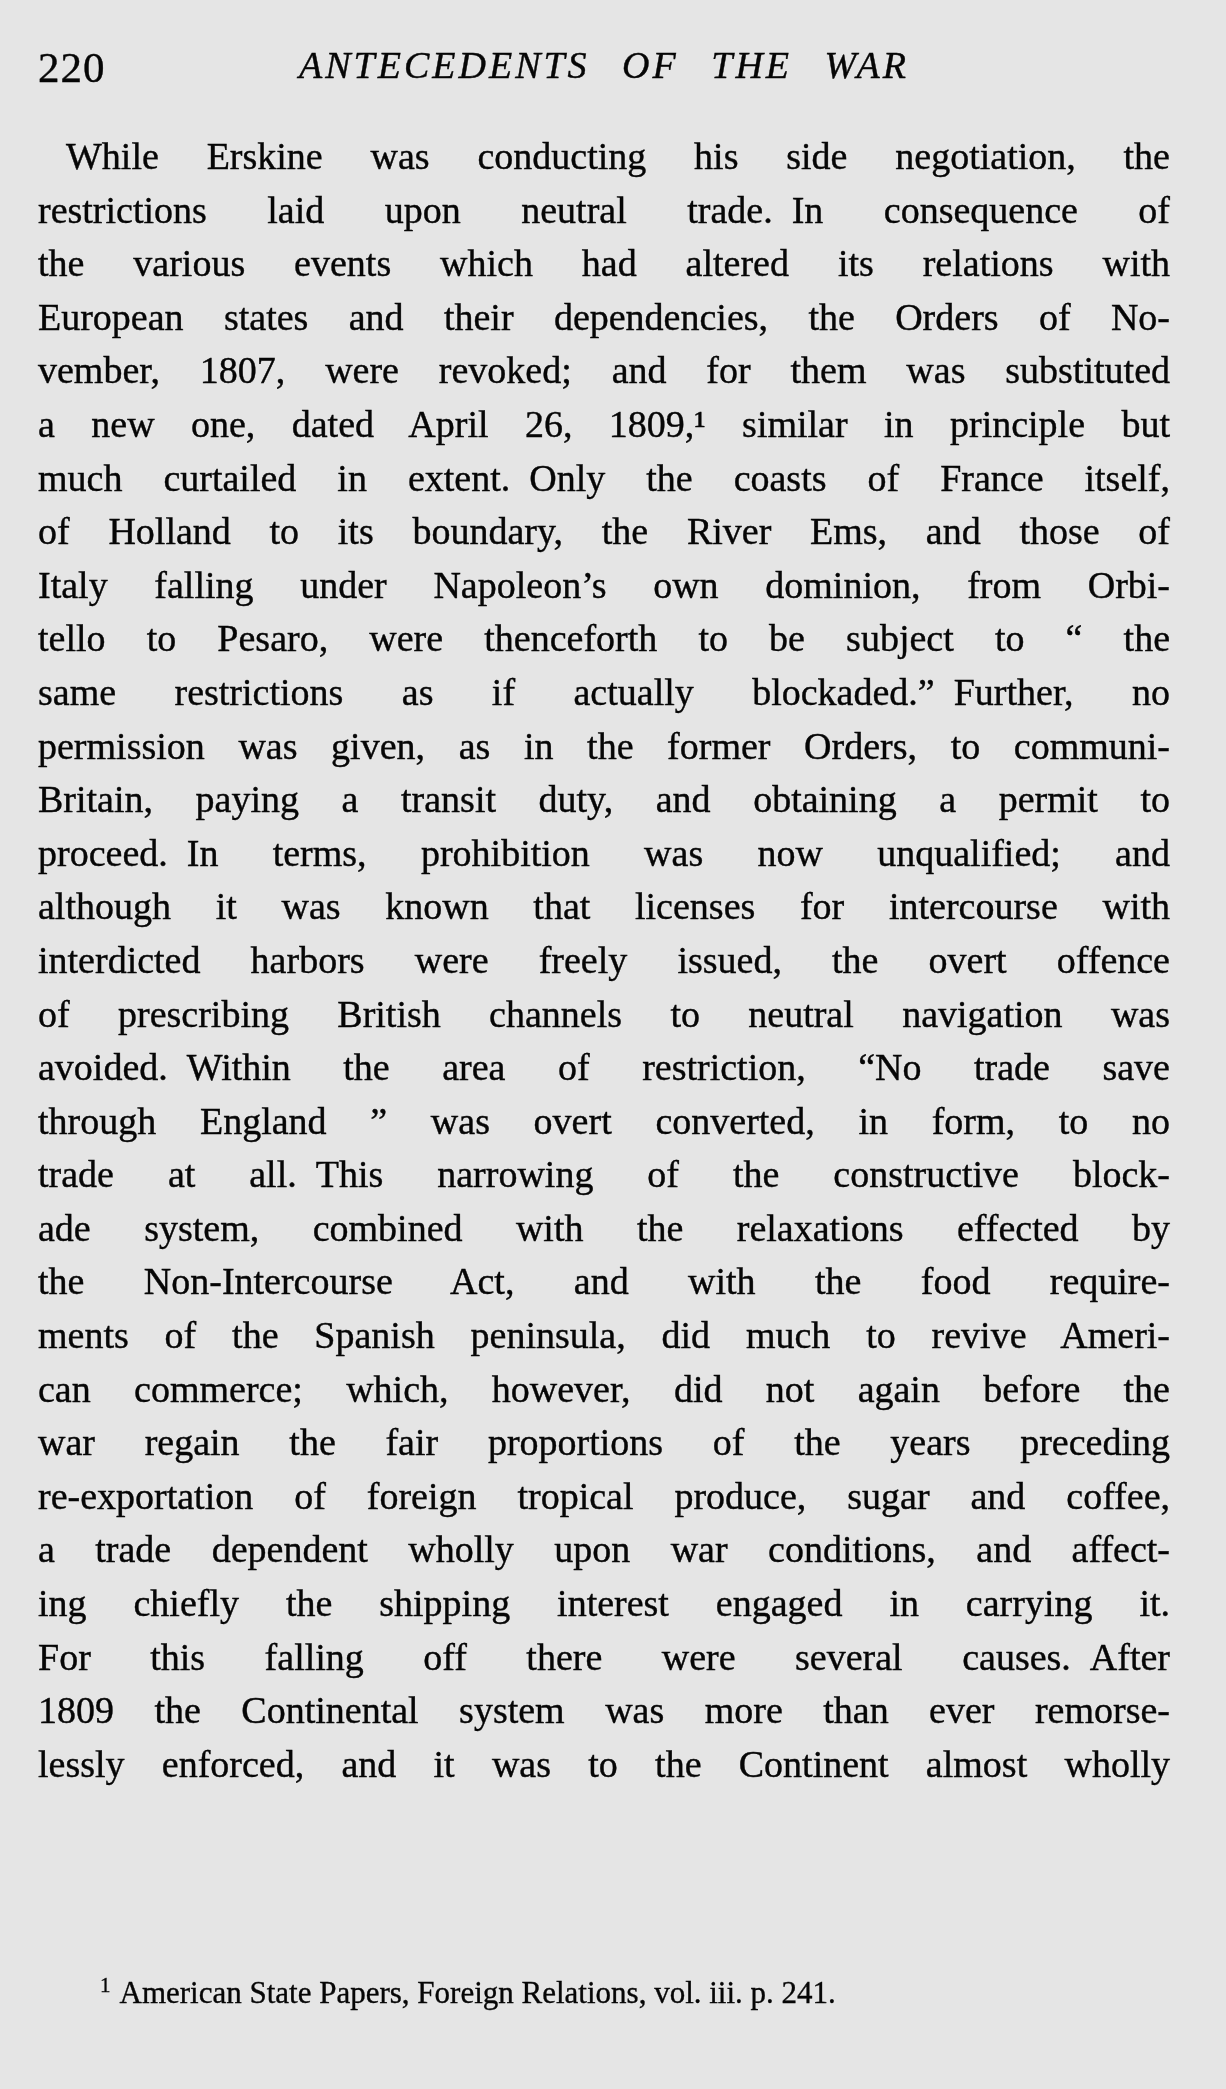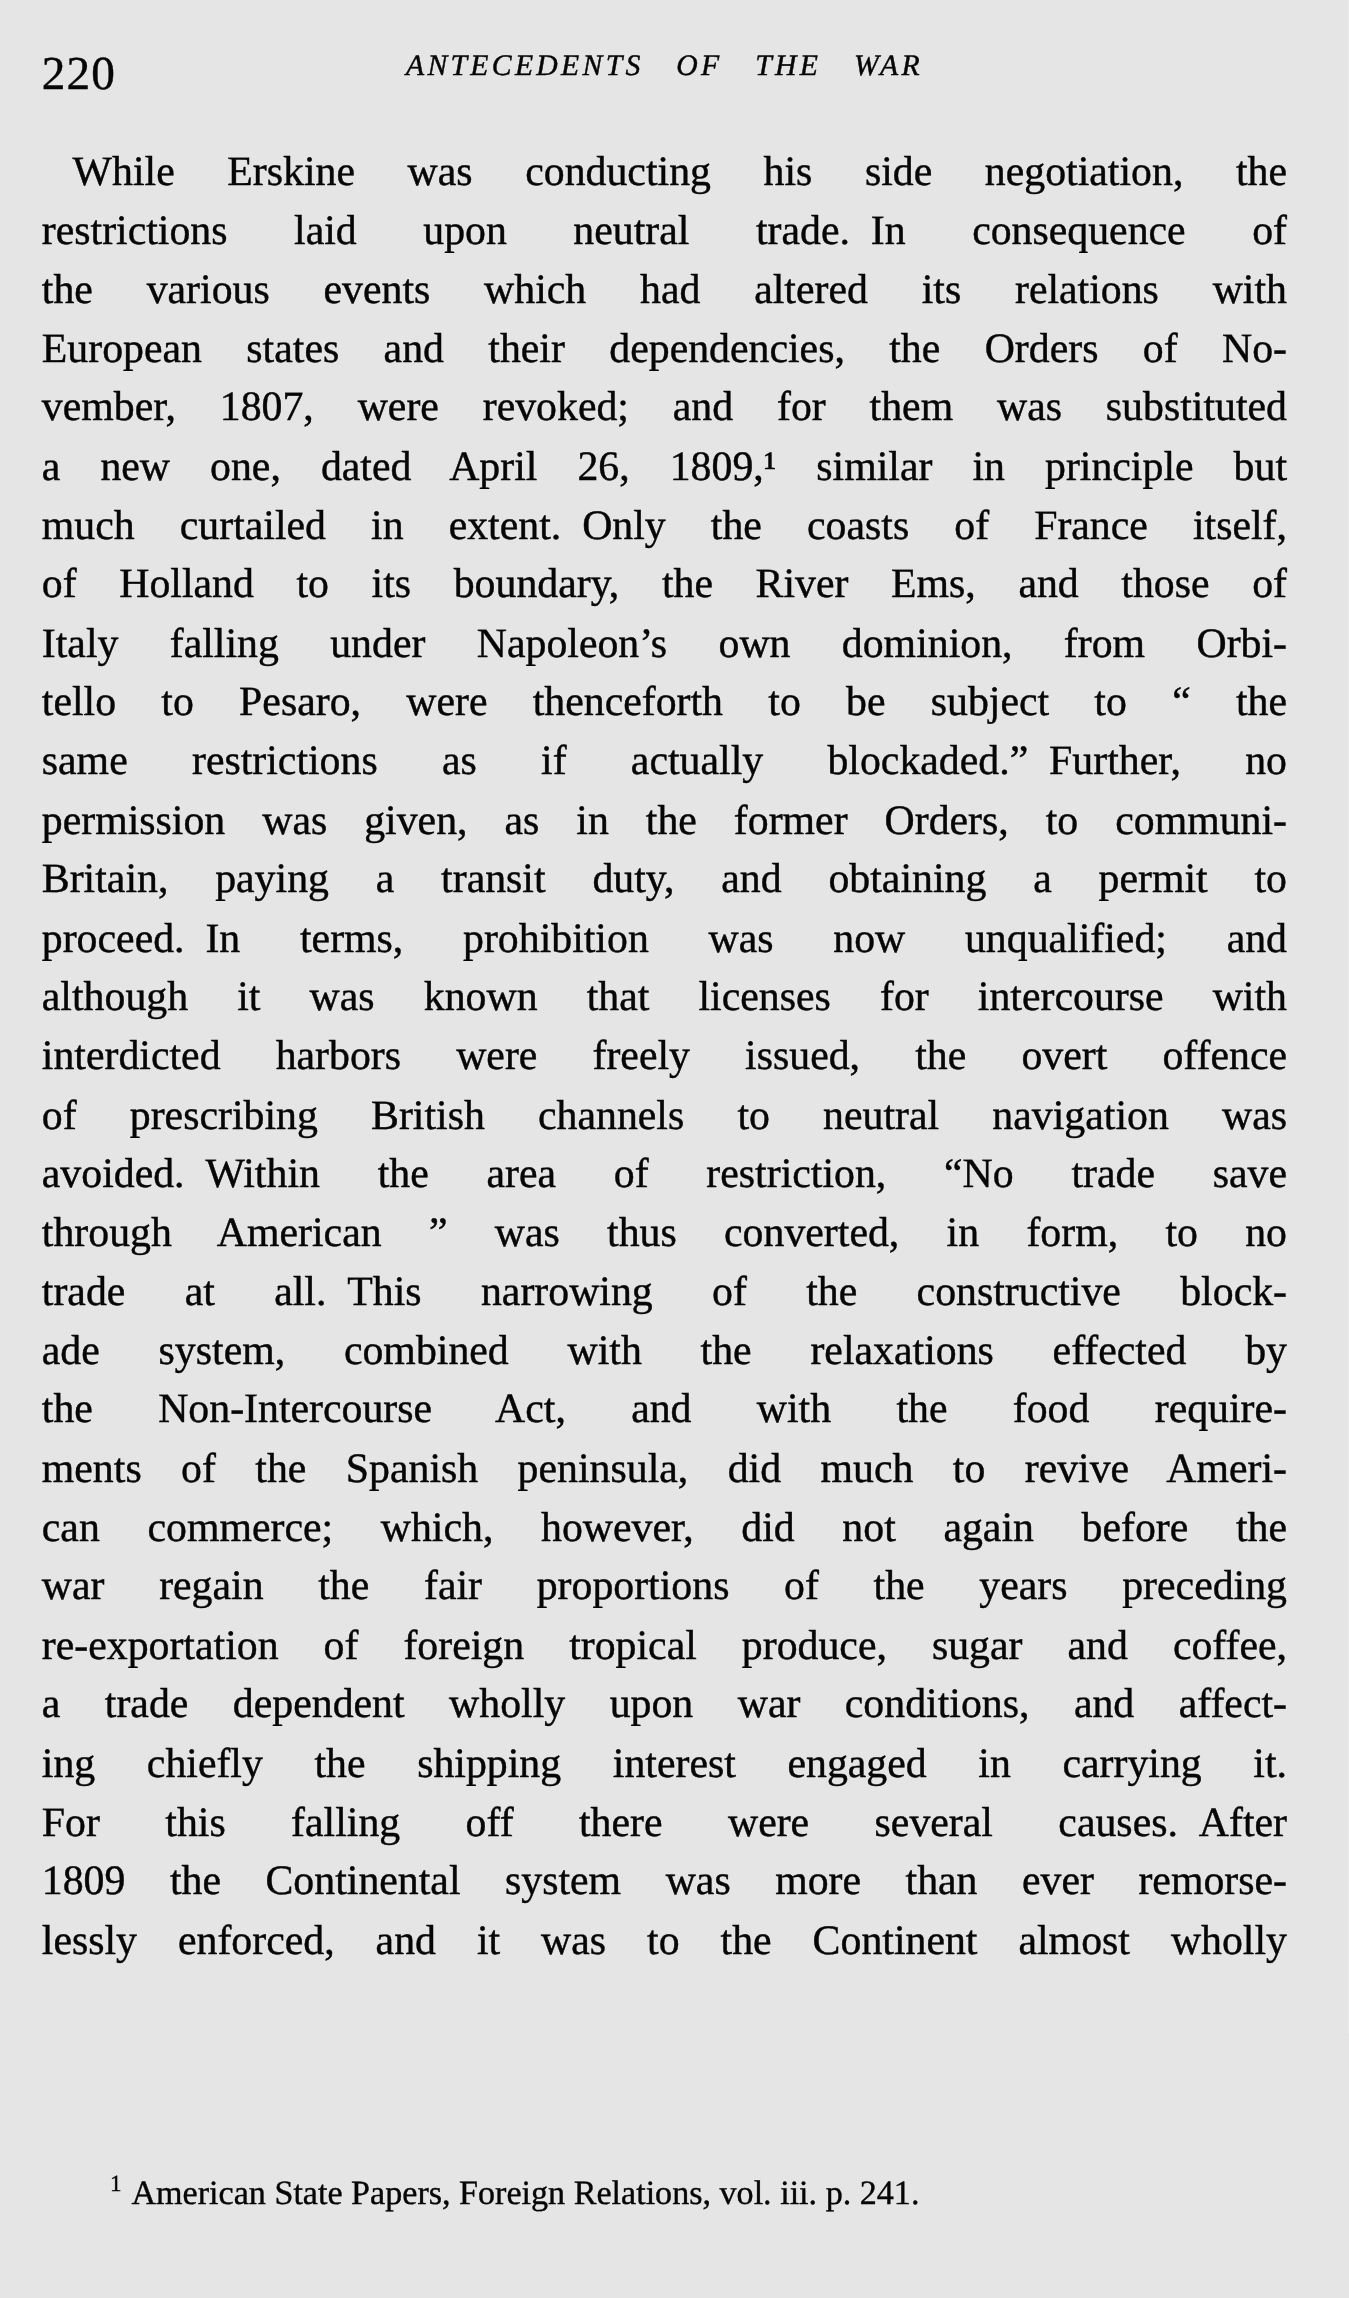--- a/index.html
+++ b/index.html
@@ -32,21 +32,21 @@
     letter-spacing: 1px;
     -webkit-text-stroke: 0.4px #060606;
   }
   .running-head {
     position: absolute;
     left: 0;
     right: 0;
     top: 2px;
     text-align: center;
     font-style: italic;
-    font-size: 27px;
+    font-size: 38px;
     line-height: 1;
     letter-spacing: 3px;
     word-spacing: 20px;
     -webkit-text-stroke: 0.4px #060606;
   }
   .body-text {
     position: absolute;
     left: 38px;
     top: 130px;
     width: 1132px;
@@ -97,21 +97,21 @@
     <div class="text-line">Italy falling under Napoleon’s own dominion, from Orbi-</div>
     <div class="text-line">tello to Pesaro, were thenceforth to be subject to “ the</div>
     <div class="text-line">same restrictions as if actually blockaded.” Further, no</div>
     <div class="text-line">permission was given, as in the former Orders, to communi-</div>
     <div class="text-line">Britain, paying a transit duty, and obtaining a permit to</div>
     <div class="text-line">proceed. In terms, prohibition was now unqualified; and</div>
     <div class="text-line">although it was known that licenses for intercourse with</div>
     <div class="text-line">interdicted harbors were freely issued, the overt offence</div>
     <div class="text-line">of prescribing British channels to neutral navigation was</div>
     <div class="text-line">avoided. Within the area of restriction, “No trade save</div>
-    <div class="text-line">through American ” was thus converted, in form, to no</div>
+    <div class="text-line">through England ” was overt converted, in form, to no</div>
     <div class="text-line">trade at all. This narrowing of the constructive block-</div>
     <div class="text-line">ade system, combined with the relaxations effected by</div>
     <div class="text-line">the Non-Intercourse Act, and with the food require-</div>
     <div class="text-line">ments of the Spanish peninsula, did much to revive Ameri-</div>
     <div class="text-line">can commerce; which, however, did not again before the</div>
     <div class="text-line">war regain the fair proportions of the years preceding</div>
     <div class="text-line">re-exportation of foreign tropical produce, sugar and coffee,</div>
     <div class="text-line">a trade dependent wholly upon war conditions, and affect-</div>
     <div class="text-line">ing chiefly the shipping interest engaged in carrying it.</div>
     <div class="text-line">For this falling off there were several causes. After</div>

